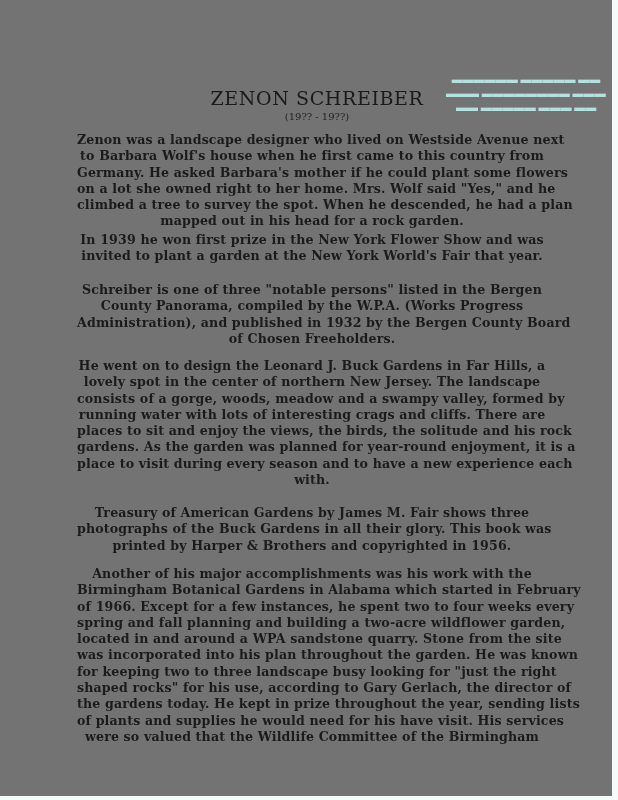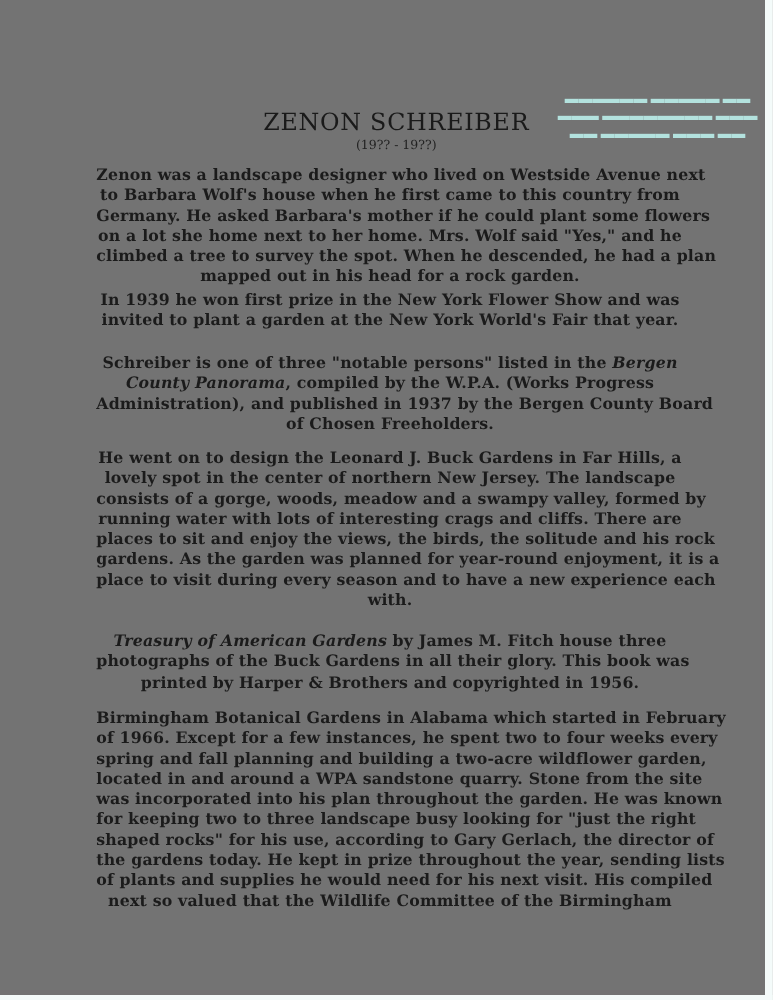--- a/index.html
+++ b/index.html
@@ -87,21 +87,20 @@
     left: 0;
     width: 470px;
     margin: 0;
   }
   .line {
     display: block;
     white-space: nowrap;
     text-align: center;
   }
   .ital {
-    font-style: italic;
   }
 </style>
 </head>
 <body>
 
 <div class="page" style="background: #737373;">
 
   <div class="bleed">
     <span class="line">▬▬▬▬▬▬ ▬▬▬▬▬ ▬▬</span>
     <span class="line">▬▬▬ ▬▬▬▬▬▬▬▬ ▬▬▬▬ ▬▬</span>
@@ -110,63 +109,64 @@
 
   <h1 class="title">ZENON SCHREIBER</h1>
   <div class="dates">(19?? - 19??)</div>
 
   <div class="body">
 
     <p class="para" style="top:132px">
       <span class="line">Zenon was a landscape designer who lived on Westside Avenue next</span>
       <span class="line">to Barbara Wolf's house when he first came to this country from</span>
       <span class="line">Germany. He asked Barbara's mother if he could plant some flowers</span>
-      <span class="line">on a lot she home next to her home. Mrs. Wolf said "Yes," and he</span>
+      <span class="line">on a lot she owned right to her home. Mrs. Wolf said "Yes," and he</span>
       <span class="line">climbed a tree to survey the spot. When he descended, he had a plan</span>
       <span class="line">mapped out in his head for a rock garden.</span>
     </p>
 
     <p class="para" style="top:232px">
       <span class="line">In 1939 he won first prize in the New York Flower Show and was</span>
       <span class="line">invited to plant a garden at the New York World's Fair that year.</span>
     </p>
 
     <p class="para" style="top:282px">
       <span class="line"><span>Schreiber is one of three "notable persons" listed in the </span><span class="ital">Bergen</span></span>
       <span class="line"><span class="ital">County Panorama</span><span>, compiled by the W.P.A. (Works Progress</span></span>
-      <span class="line">Administration), and published in 1937 by the Bergen County Board</span>
+      <span class="line">Administration), and published in 1932 by the Bergen County Board</span>
       <span class="line">of Chosen Freeholders.</span>
     </p>
 
     <p class="para" style="top:358px">
       <span class="line">He went on to design the Leonard J. Buck Gardens in Far Hills, a</span>
       <span class="line">lovely spot in the center of northern New Jersey. The landscape</span>
       <span class="line">consists of a gorge, woods, meadow and a swampy valley, formed by</span>
       <span class="line">running water with lots of interesting crags and cliffs. There are</span>
       <span class="line">places to sit and enjoy the views, the birds, the solitude and his rock</span>
       <span class="line">gardens. As the garden was planned for year-round enjoyment, it is a</span>
       <span class="line">place to visit during every season and to have a new experience each</span>
       <span class="line">with.</span>
     </p>
 
     <p class="para" style="top:505px">
-      <span class="line"><span class="ital">Treasury of American Gardens</span><span> by James M. Fitch house three</span></span>
+      <span class="line"><span class="ital">Treasury of American Gardens</span><span> by James M. Fair shows three</span></span>
       <span class="line">photographs of the Buck Gardens in all their glory. This book was</span>
       <span class="line">printed by Harper &amp; Brothers and copyrighted in 1956.</span>
     </p>
 
     <p class="para" style="top:566px">
+      <span class="line">Another of his major accomplishments was his work with the</span>
       <span class="line">Birmingham Botanical Gardens in Alabama which started in February</span>
       <span class="line">of 1966. Except for a few instances, he spent two to four weeks every</span>
       <span class="line">spring and fall planning and building a two-acre wildflower garden,</span>
       <span class="line">located in and around a WPA sandstone quarry. Stone from the site</span>
       <span class="line">was incorporated into his plan throughout the garden. He was known</span>
       <span class="line">for keeping two to three landscape busy looking for "just the right</span>
       <span class="line">shaped rocks" for his use, according to Gary Gerlach, the director of</span>
       <span class="line">the gardens today. He kept in prize throughout the year, sending lists</span>
-      <span class="line">of plants and supplies he would need for his next visit. His compiled</span>
-      <span class="line">next so valued that the Wildlife Committee of the Birmingham</span>
+      <span class="line">of plants and supplies he would need for his have visit. His services</span>
+      <span class="line">were so valued that the Wildlife Committee of the Birmingham</span>
     </p>
 
   </div>
 </div>
 <div class="edge"></div>
 <div class="bottom-edge"></div>
 
 </body></html>

